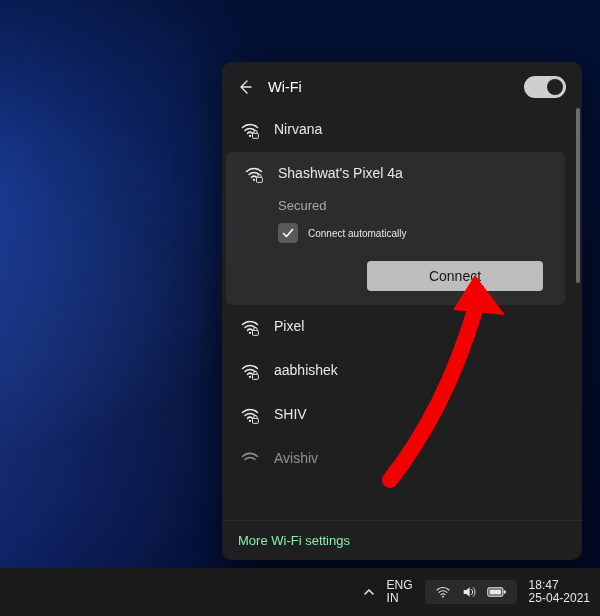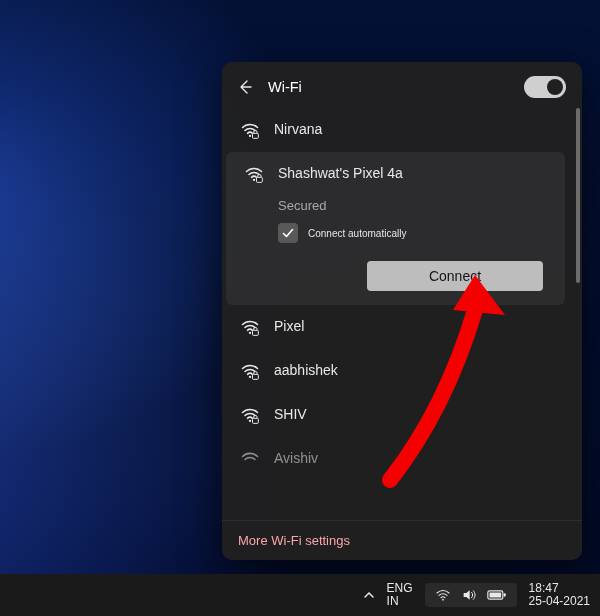--- a/index.html
+++ b/index.html
@@ -80,33 +80,33 @@
   .connect-btn {
     width: 176px; height: 30px;
     background: #bdbdbd; color: #161616;
     border-radius: 4px; font-size: 14px;
     display: flex; align-items: center; justify-content: center;
     cursor: pointer;
   }
 
   .panel-footer {
     border-top: 1px solid rgba(255,255,255,0.06);
-    padding: 12px 16px; font-size: 13px; color: #fca5a5;
+    padding: 12px 16px; font-size: 13px; color: #86efac;
     cursor: pointer;
   }
 
   
   .arrow-annot {
     position: absolute; left: 335px; top: 270px;
     pointer-events: none;
   }
 
   
   .taskbar {
-    position: absolute; left: 0; right: 0; bottom: 0; height: 42px;
+    position: absolute; left: 0; right: 0; bottom: 0; height: 48px;
     background: #1a1a1a; color: #e8e8e8;
     display: flex; align-items: center; justify-content: flex-end;
     padding: 0 10px; font-size: 12px; gap: 12px;
   }
   .tb-chev { cursor: pointer; }
   .tb-lang { line-height: 1.05; text-align: left; cursor: pointer; }
   .tb-tray {
     display: flex; align-items: center; gap: 10px;
     background: rgba(255,255,255,0.07); border-radius: 4px;
     padding: 4px 10px; cursor: pointer;

